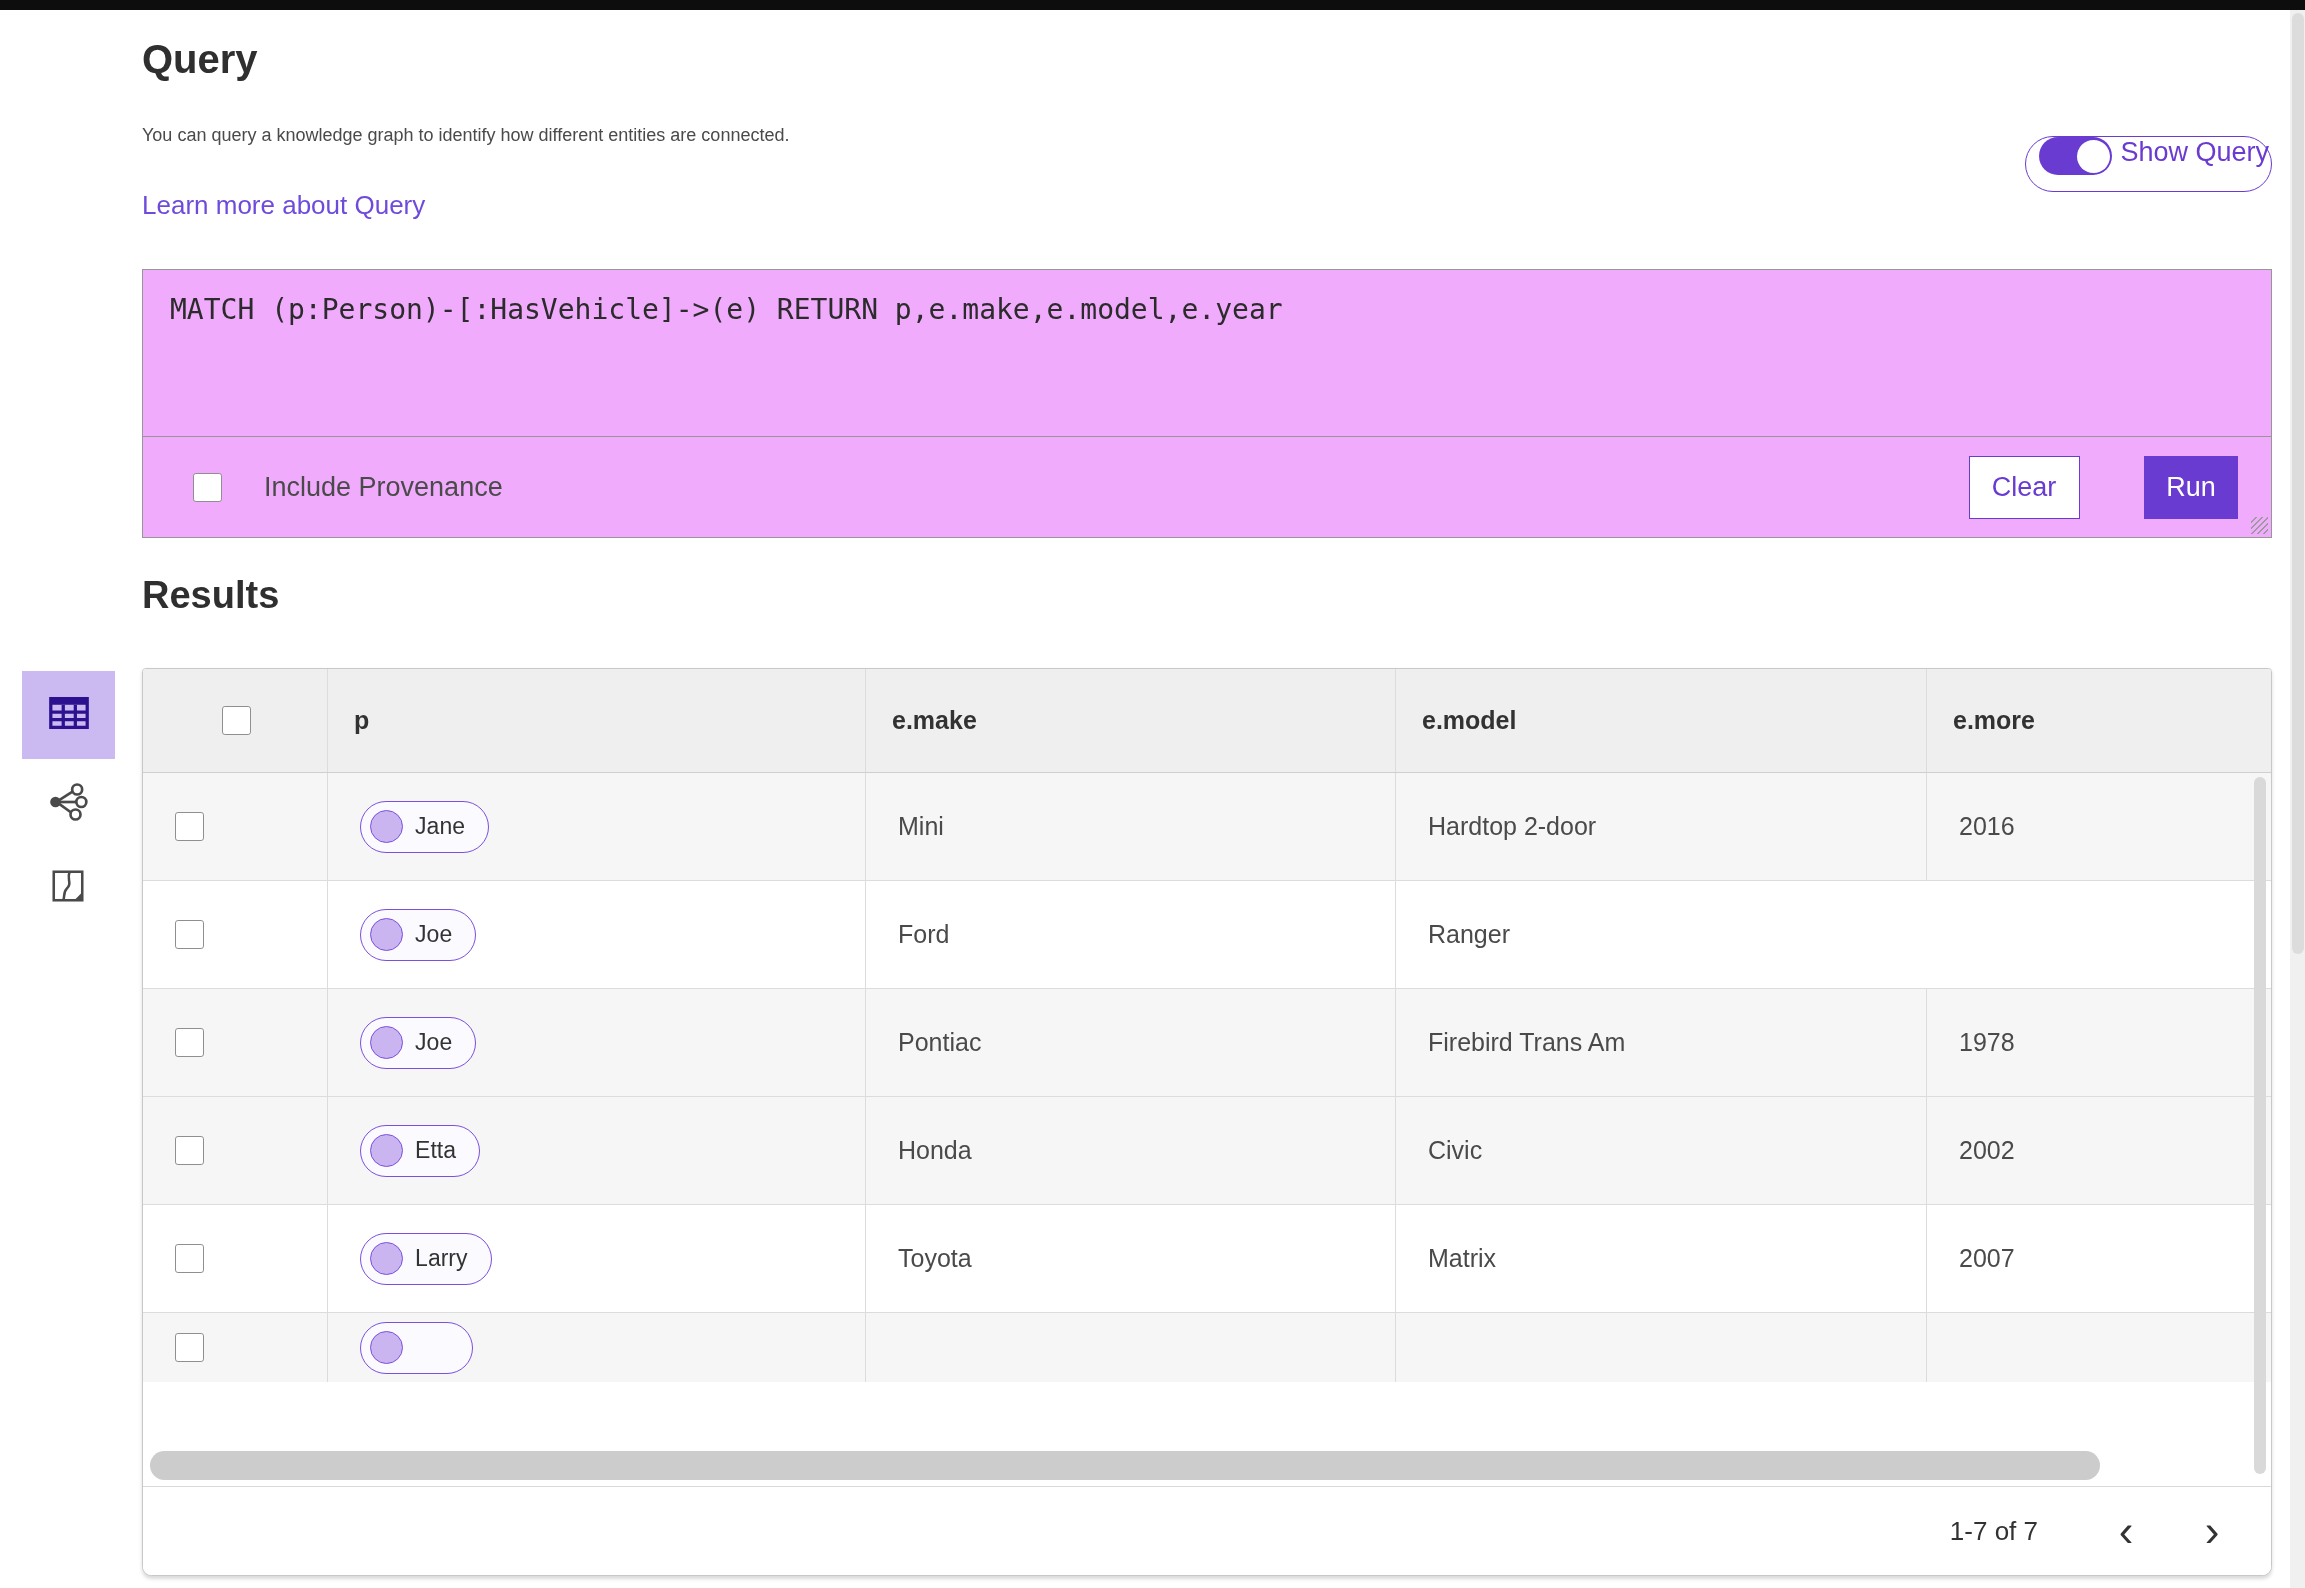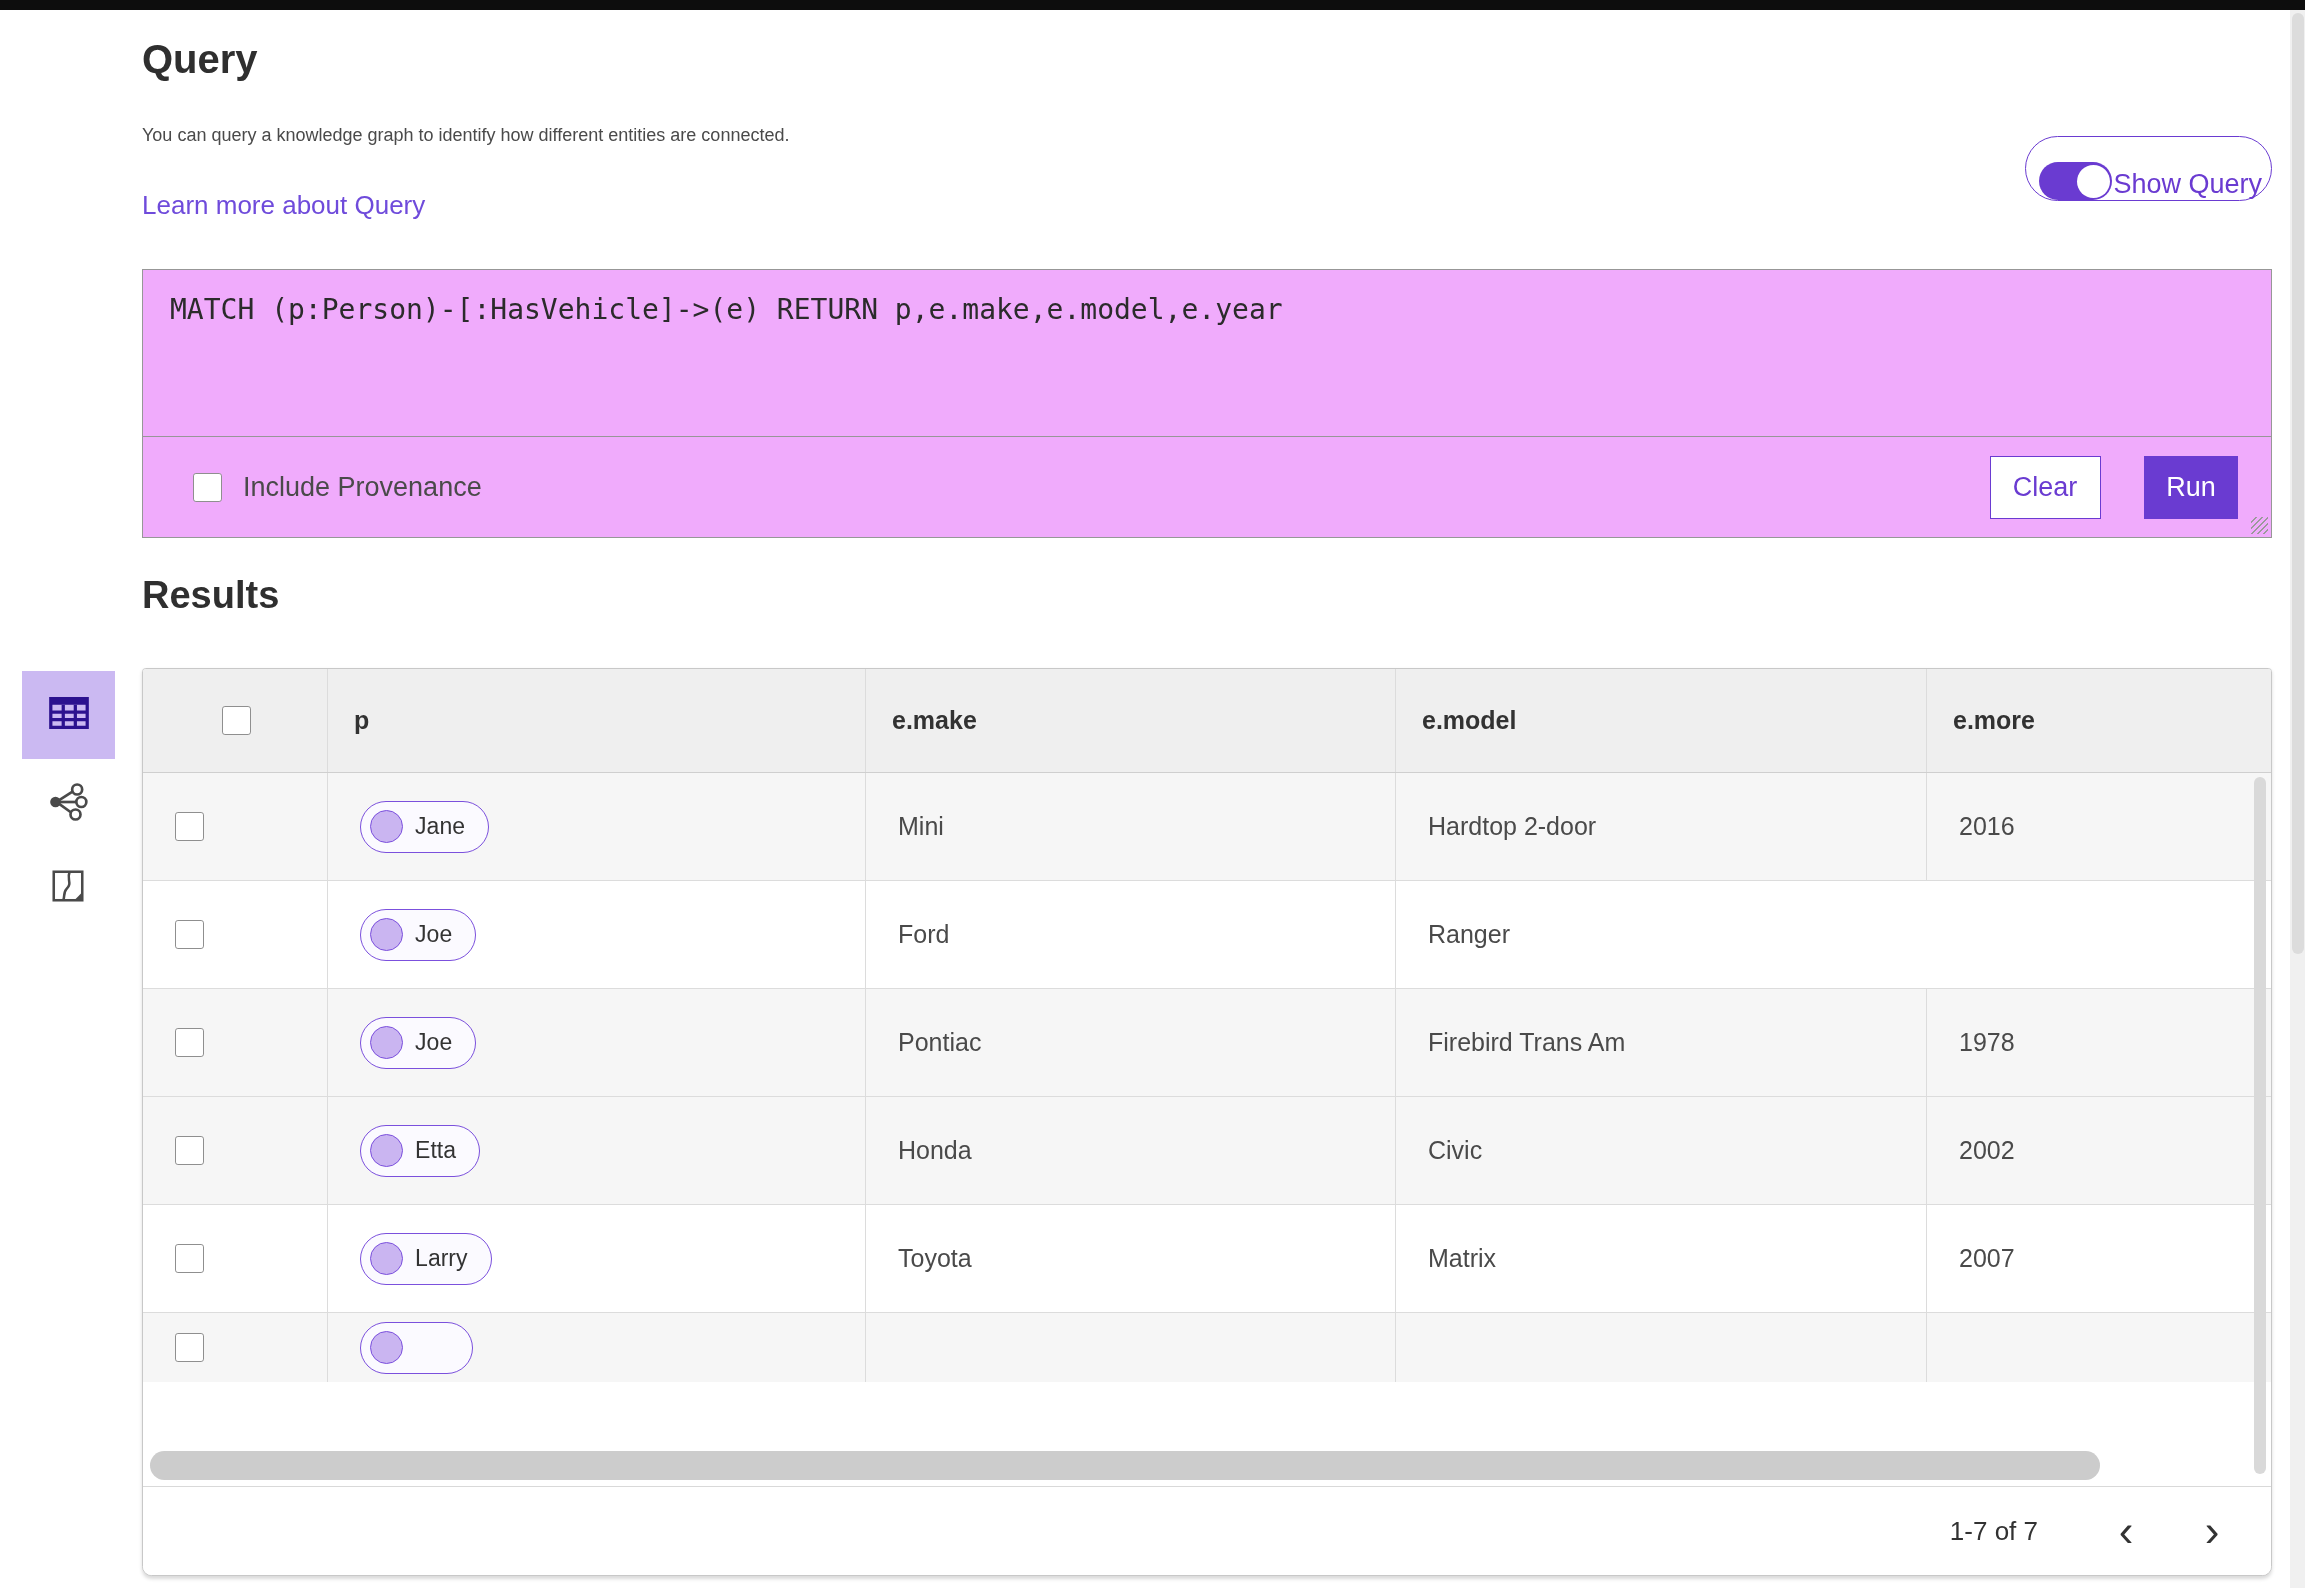--- a/index.html
+++ b/index.html
@@ -10,35 +10,35 @@
   
   .top-border{position:absolute;left:0;top:0;width:2306px;height:9.6px;background:#0d0d0d;}
   .page-scrollbar{position:absolute;right:0;top:9.6px;width:16.3px;height:1579px;background:#f0f0f0;}
   .page-scrollbar .thumb{position:absolute;left:1.9px;top:3.8px;width:12.5px;height:941px;border-radius:6.7px;background:#dcdcdc;}
 
   
   .q-title{position:absolute;left:142px;top:37px;font-size:40px;font-weight:700;color:#2f2f2f;}
   .q-desc{position:absolute;left:142px;top:125px;font-size:18px;color:#4a4a4a;}
   .q-link{position:absolute;left:142px;top:190px;font-size:26px;color:var(--link);cursor:pointer;}
   .show-query{
-    position:absolute;left:2025px;top:136px;width:247px;height:65px;border:1.9px solid var(--accent);
-    border-radius:35px;display:flex;align-items:flex-end;padding:0 17.3px 0 13.4px;box-sizing:border-box;gap:1px;
+    position:absolute;left:2025px;top:136px;width:247px;height:56px;border:1.9px solid var(--accent);
+    border-radius:35px;display:flex;align-items:flex-start;padding:0 17.3px 0 13.4px;box-sizing:border-box;gap:8px;
     background:#fff;cursor:pointer;
   }
   .toggle-track{position:relative;width:73px;height:38px;border-radius:19px;background:var(--accent);flex:0 0 auto;}
   .toggle-knob{position:absolute;right:2.9px;top:2.9px;width:33px;height:33px;border-radius:50%;background:#fff;}
   .show-query .lbl{font-size:27px;color:var(--accent);white-space:nowrap;}
 
   .query-box{position:absolute;left:142px;top:269px;width:2130px;box-sizing:border-box;border:1px solid #979797;background:#f0abfc;}
   .query-textarea{position:relative;height:167px;border-bottom:1px solid #979797;box-sizing:border-box;
     font-family:"DejaVu Sans Mono","Liberation Mono",monospace;font-size:28px;color:#2b2b2b;
     padding:23px 27px;white-space:pre-wrap;}
   .resize-grip{position:absolute;right:2.9px;bottom:2.9px;width:17.3px;height:17.3px;
     background:repeating-linear-gradient(135deg,transparent,transparent 2.9px,#9a9a9a 2.9px,#9a9a9a 4.3px);cursor:nwse-resize;}
-  .query-actions{height:100px;display:flex;align-items:center;padding:0 33px 0 50px;box-sizing:border-box;}
+  .query-actions{height:100px;display:flex;align-items:center;padding:0 33px 0 50px;box-sizing:border-box;gap:21px;}
   .checkbox{width:29px;height:29px;border:1.9px solid #8f8f8f;border-radius:2.9px;background:#fff;box-sizing:border-box;cursor:pointer;flex:0 0 auto;}
   .prov-label{font-size:27px;color:#4a4a4a;margin-left:21px;}
   .spacer{flex:1;}
   .btn{display:flex;align-items:center;justify-content:center;height:63px;font-size:27px;cursor:pointer;box-sizing:border-box;margin-left:28px;}
   .btn-clear{width:111px;border:1.9px solid var(--accent);color:var(--accent);background:#fff;margin-right:15.4px;}
   .btn-run{width:94px;background:var(--accent);color:#fff;border:1.9px solid var(--accent);}
 
   
   .r-title{position:absolute;left:142px;top:574px;font-size:38px;font-weight:700;color:#2f2f2f;}
 

